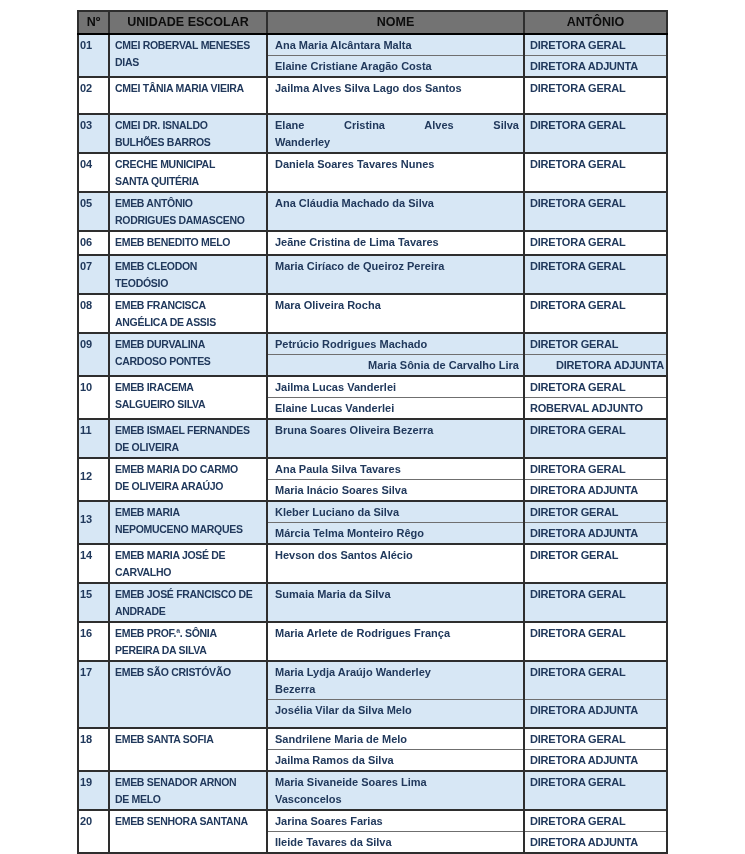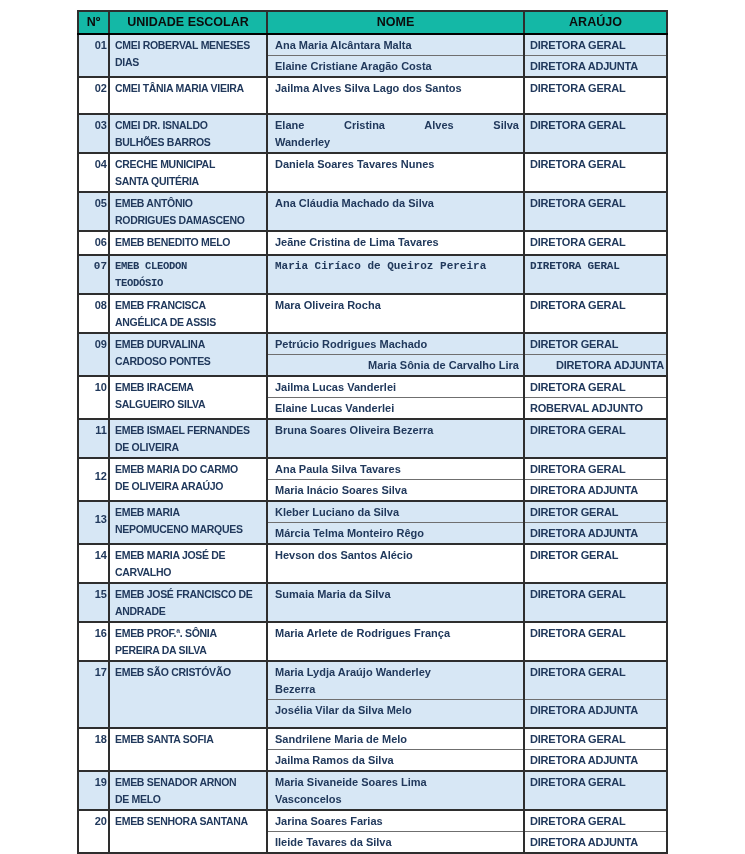--- a/index.html
+++ b/index.html
@@ -28,36 +28,36 @@
   col.c-name{width:257px;}
   col.c-role{width:143px;}
   th{
     border:2px solid var(--border);
     border-bottom:2px solid #000;
     color:var(--header-ink);
     font-size:12.5px;
     line-height:17px;
     padding:2px 2px;
     text-align:center;
-    background:#14b8a6;
+    background:#737373;
   }
   td{
     vertical-align:top;
     color:var(--ink);
     border-left:2px solid var(--border);
     border-right:2px solid var(--border);
     padding:1px 4px;
     line-height:17px;
     background:#fff;
     overflow:hidden;
   }
   tr.gs > td{border-top:2px solid var(--border);}
   td.divided{border-top:1px solid var(--sub-border);}
   td.shade{background:var(--shade);}
-  td.num{text-align:right;font-size:11px;padding:2px 1px 1px 9px;margin-left:8px;}
+  td.num{text-align:left;font-size:11px;padding:2px 1px 1px 1px;margin-left:8px;}
   td.num.mid{vertical-align:middle;padding-bottom:8px;}
   td.school{font-size:10.5px;letter-spacing:-0.3px;padding:2px 2px 1px 5px;}
   td.school div{white-space:nowrap;}
   td.name{font-size:11px;padding:2px 4px 1px 7px;}
   td.name.justify div:first-child{text-align:justify;text-align-last:justify;}
   td.role{font-size:11px;letter-spacing:-0.2px;white-space:nowrap;padding:2px 2px 1px 5px;}
 </style>
 </head>
 <body>
 
@@ -67,21 +67,21 @@
       <col class="c-num">
         <col class="c-school">
         <col class="c-name">
         <col class="c-role">
     </colgroup>
     <thead>
       <tr>
         <th>Nº</th>
         <th>UNIDADE ESCOLAR</th>
         <th>NOME</th>
-        <th>ARAÚJO</th>
+        <th>ANTÔNIO</th>
       </tr>
     </thead>
     <tbody>
         <tr class="gs" style="height: 19px;">
           <td class="num shade" rowspan="2">01</td>
           <td class="school shade" rowspan="2">
             <div>CMEI ROBERVAL MENESES</div>
             <div>DIAS</div>
           </td>
           <td class="name shade">
@@ -142,21 +142,21 @@
         <tr class="gs" style="height: 24px;">
           <td class="num" rowspan="1">06</td>
           <td class="school" rowspan="1">
             <div>EMEB BENEDITO MELO</div>
           </td>
           <td class="name">
             <div>Jeãne Cristina de Lima Tavares</div>
           </td>
           <td class="role">DIRETORA GERAL</td>
         </tr>
-        <tr class="gs" style="height: 37px; font-family: Liberation Mono, monospace;">
+        <tr class="gs" style="height: 37px;">
           <td class="num shade" rowspan="1">07</td>
           <td class="school shade" rowspan="1">
             <div>EMEB CLEODON</div>
             <div>TEODÓSIO</div>
           </td>
           <td class="name shade">
             <div>Maria Ciríaco de Queiroz Pereira</div>
           </td>
           <td class="role shade">DIRETORA GERAL</td>
         </tr>

